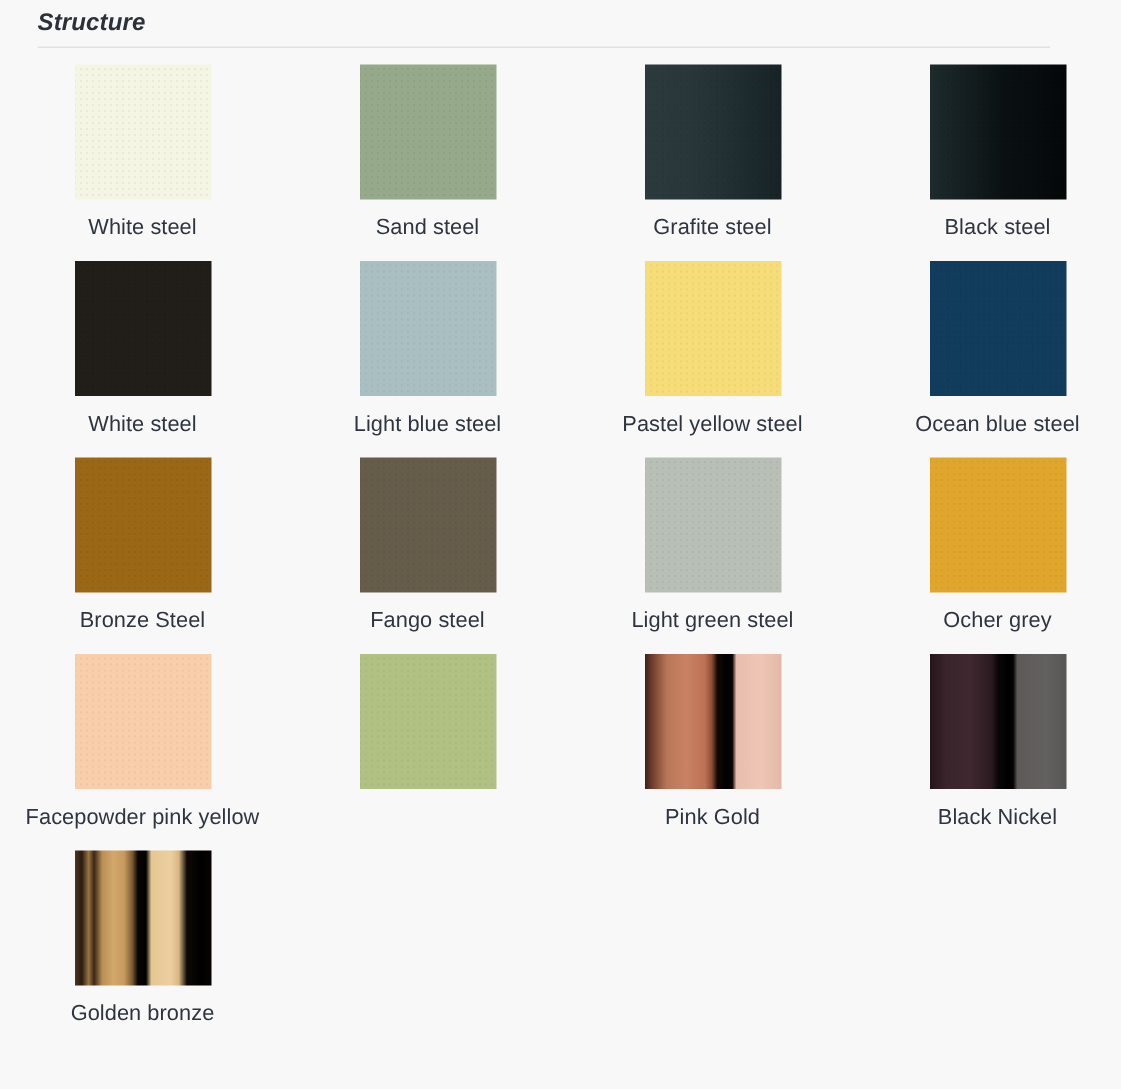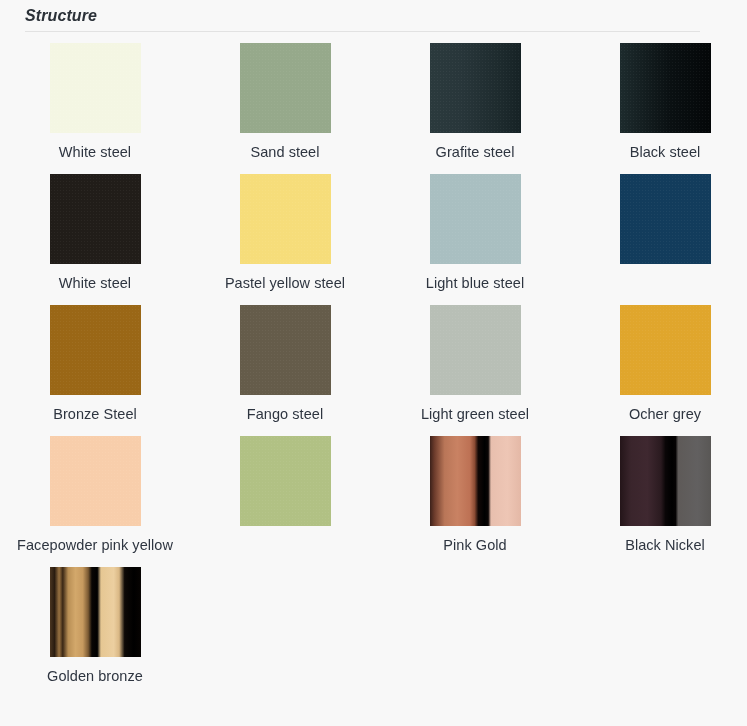--- a/index.html
+++ b/index.html
@@ -123,29 +123,30 @@
       </div>
       <div class="swatch-cell">
         <div class="swatch-chip" style="background: linear-gradient(90deg, rgb(29, 43, 45) 0%, rgb(22, 33, 35) 20%, rgb(10, 16, 18) 55%, rgb(4, 7, 8) 100%);"></div>
         <div class="swatch-label">Black steel</div>
       </div>
       <div class="swatch-cell">
         <div class="swatch-chip" style="background: rgb(33, 29, 25);"></div>
         <div class="swatch-label">White steel</div>
       </div>
       <div class="swatch-cell">
+        <div class="swatch-chip" style="background: rgb(169, 191, 193);"></div>
+        <div class="swatch-label">Light blue steel</div>
+      </div>
+      <div class="swatch-cell">
         <div class="swatch-chip" style="background: rgb(246, 221, 122);"></div>
         <div class="swatch-label">Pastel yellow steel</div>
       </div>
       <div class="swatch-cell">
-        <div class="swatch-chip" style="background: rgb(169, 191, 193);"></div>
-        <div class="swatch-label">Light blue steel</div>
-      </div>
-      <div class="swatch-cell">
         <div class="swatch-chip" style="background: rgb(18, 60, 92);"></div>
+        <div class="swatch-label">Ocean blue steel</div>
       </div>
       <div class="swatch-cell">
         <div class="swatch-chip" style="background: rgb(154, 103, 22);"></div>
         <div class="swatch-label">Bronze Steel</div>
       </div>
       <div class="swatch-cell">
         <div class="swatch-chip" style="background: rgb(101, 92, 74);"></div>
         <div class="swatch-label">Fango steel</div>
       </div>
       <div class="swatch-cell">

